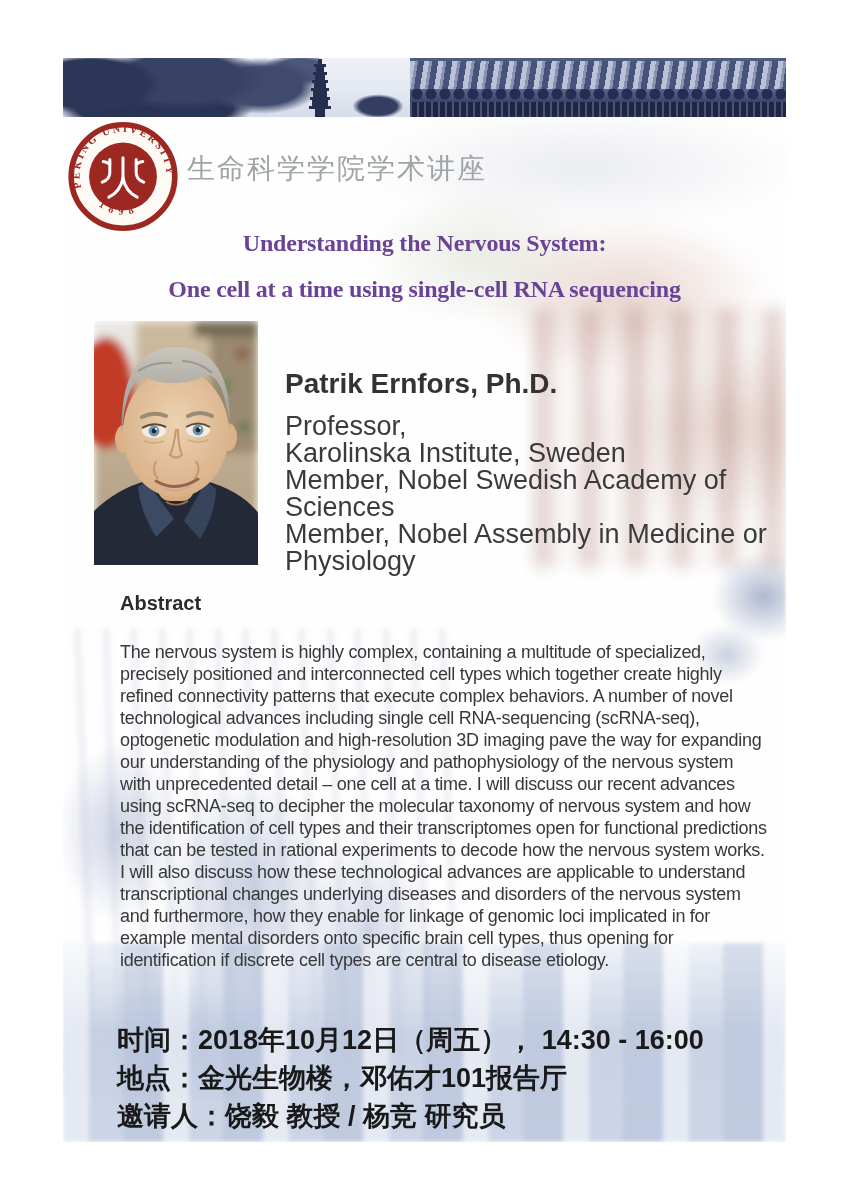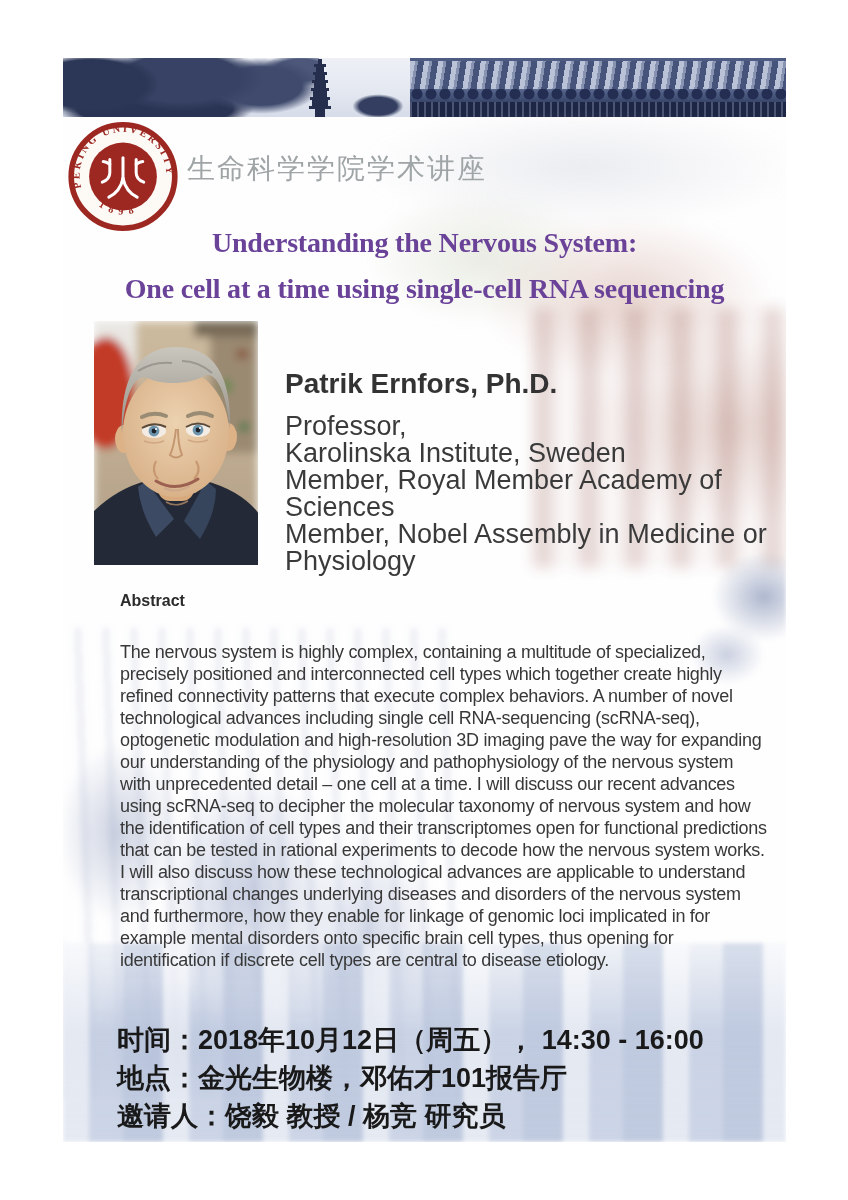--- a/index.html
+++ b/index.html
@@ -55,26 +55,26 @@
     background:
       repeating-linear-gradient(90deg, rgba(255,255,255,0.50) 0 26px, rgba(255,255,255,0) 26px 60px, rgba(170,184,212,0.35) 60px 100px),
       linear-gradient(180deg, rgba(199,209,228,0.25), rgba(185,197,221,0.75) 45%, rgba(197,207,227,0.88));}
 
   
   .logo{position:absolute;left:2px;top:62px;}
   .dept{position:absolute;left:124px;top:94px;font-size:28px;line-height:34px;color:#9fa4a6;
         letter-spacing:2px;font-weight:400;}
   .title{position:absolute;left:0;top:162px;width:723px;text-align:center;
          font-family:"Liberation Serif",serif;font-weight:bold;color:#6a4399;
-         font-size:28px;line-height:46px;letter-spacing:-0.2px;}
+         font-size:24px;line-height:46px;letter-spacing:-0.2px;}
   .photo{position:absolute;left:31px;top:263px;}
   .speaker{position:absolute;left:222px;top:310px;color:#3a3a3a;}
   .speaker .name{font-size:28px;font-weight:bold;color:#333333;margin:0 0 13px 0;}
   .speaker .line{font-size:27px;line-height:27px;}
-  .abs-head{position:absolute;left:57px;top:534px;font-size:16px;font-weight:bold;color:#2b2b2b;}
+  .abs-head{position:absolute;left:57px;top:534px;font-size:20px;font-weight:bold;color:#2b2b2b;}
   .abs-body{position:absolute;left:57px;top:575px;width:648px;font-size:18px;line-height:22px;
             letter-spacing:-0.3px;color:#383838;margin-top:8px;}
   .cn{position:absolute;left:54px;top:963px;font-size:27px;line-height:38px;font-weight:bold;color:#191919;}
 </style>
 </head>
 <body>
 
 <div class="page">
   <div class="content">
 
@@ -199,21 +199,21 @@
         <path d="M62,160 Q82,172 104,158" stroke="#9c6050" stroke-width="3" fill="none" stroke-linecap="round"></path>
         <path d="M70,167 Q82,173 96,165" stroke="#caa58b" stroke-width="2" fill="none" opacity="0.8"></path>
         <path d="M72,181 Q82,187 94,180" stroke="#c49770" stroke-width="1.5" fill="none" opacity="0.7"></path>
       </g>
     </svg>
 
     <div class="speaker">
       <div class="name">Patrik Ernfors, Ph.D.</div>
       <div class="line">Professor,</div>
       <div class="line">Karolinska Institute, Sweden</div>
-      <div class="line">Member, Royal Member Academy of Sciences</div>
+      <div class="line">Member, Nobel Swedish Academy of Sciences</div>
       <div class="line">Member, Nobel Assembly in Medicine or Physiology</div>
     </div>
 
     <div class="abs-head">Abstract</div>
     <div class="abs-body">The nervous system is highly complex, containing a multitude of specialized, precisely positioned and interconnected cell types which together create highly refined connectivity patterns that execute complex behaviors. A number of novel technological advances including single cell RNA-sequencing (scRNA-seq), optogenetic modulation and high-resolution 3D imaging pave the way for expanding our understanding of the physiology and pathophysiology of the nervous system with unprecedented detail – one cell at a time. I will discuss our recent advances using scRNA-seq to decipher the molecular taxonomy of nervous system and how the identification of cell types and their transcriptomes open for functional predictions that can be tested in rational experiments to decode how the nervous system works. I will also discuss how these technological advances are applicable to understand transcriptional changes underlying diseases and disorders of the nervous system and furthermore, how they enable for linkage of genomic loci implicated in for example mental disorders onto specific brain cell types, thus opening for identification if discrete cell types are central to disease etiology.</div>
 
     <div class="cn">
       <div>时间：2018年10月12日（周五）， 14:30 - 16:00</div>
       <div>地点：金光生物楼，邓佑才101报告厅</div>
       <div>邀请人：饶毅 教授 / 杨竞 研究员</div>

